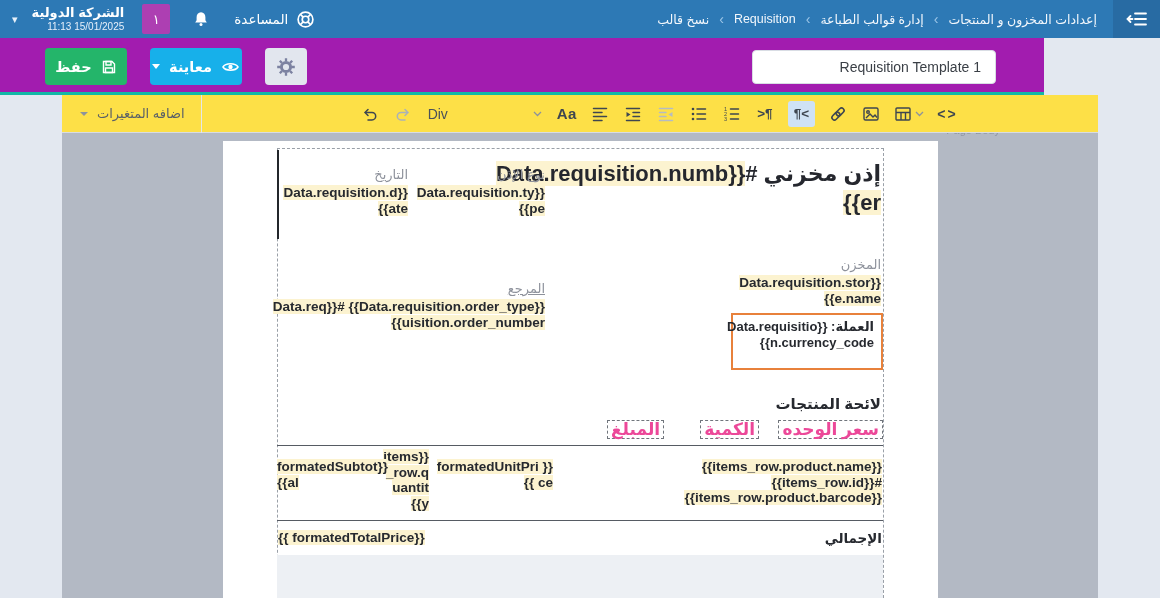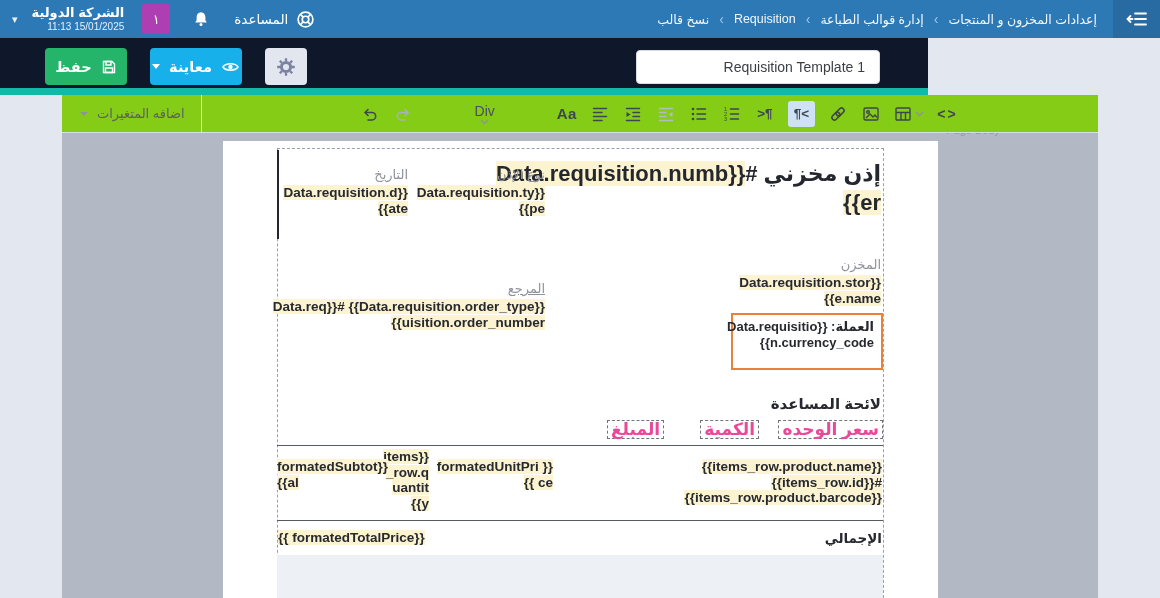--- a/index.html
+++ b/index.html
@@ -20,49 +20,49 @@
   .bell { margin-left:8px; display:flex; }
   .help { display:flex; align-items:center; gap:8px; margin-left:10px; font-size:13.5px; }
   .tb-spacer { flex:1; }
   .breadcrumb { display:flex; align-items:center; gap:10px; font-size:12.5px; margin-right:16px; }
   .crumb { color:#f2f7fc; white-space:nowrap; cursor:pointer; }
   .crumb-sep { color:#9ec7e8; font-size:14px; }
   .collapse-strip { width:47px; height:38px; background:#286ba3; display:flex;
                     align-items:center; justify-content:center; cursor:pointer; }
 
   
-  .actionbar { position:absolute; top:38px; left:0; width:928px; height:57px;
-               background:#0f172a; border-bottom:7px solid #14b8a6; }
+  .actionbar { position:absolute; top:38px; left:0; width:1044px; height:57px;
+               background:#a21caf; border-bottom:3px solid #14b8a6; }
   .btn { position:absolute; top:10px; height:37px; border:none; border-radius:4px;
          display:flex; align-items:center; justify-content:center; gap:9px;
          font-family:inherit; font-size:14.5px; font-weight:bold; color:#fff; cursor:pointer; }
   .btn-save { left:45px; width:82px; background:#24b56a; }
   .btn-preview { left:150px; width:92px; background:#17b0ea; }
   .btn-gear { left:265px; width:42px; background:#e2e6ee; }
   .caret-w { width:0; height:0; border-left:4px solid transparent; border-right:4px solid transparent;
              border-top:5px solid #fff; }
   .tpl-input { position:absolute; top:12px; right:48px; width:244px; height:34px;
                background:#fff; border:1px solid #d9dde4; border-radius:4px;
                font-family:inherit; font-size:14px; color:#3a3f46; text-align:right;
                padding:0 14px; direction:rtl; }
 
   
   .editor { position:absolute; top:95px; left:62px; width:1036px; height:503px; }
-  .toolbar { position:relative; height:38px; background:#84cc16; border-bottom:1px solid #d8dce3;
+  .toolbar { position:relative; height:38px; background:#fde047; border-bottom:1px solid #d8dce3;
              display:flex; align-items:center; }
   .addvars { height:38px; display:flex; align-items:center; gap:9px; padding:0 16px 0 18px;
              border-right:1px solid #e3e6eb; color:#5a6068; font-size:13px; cursor:pointer; }
   .caret-g { width:0; height:0; border-left:4px solid transparent; border-right:4px solid transparent;
              border-top:4px solid #8d939c; }
   .tools { display:flex; align-items:center; gap:13px; margin-left:158px; }
   .tool { display:flex; align-items:center; justify-content:center; min-width:20px; height:26px;
           cursor:pointer; color:#3e4650; }
   .tool.disabled { cursor:default; }
   .blockfmt { width:118px; display:flex; align-items:center; justify-content:space-between;
-              font-size:14px; color:#4a515a; cursor:pointer; padding:0 2px;flex-direction:column; }
+              font-size:14px; color:#4a515a; cursor:pointer; padding:0 2px; }
   .aa { font-size:15px; font-weight:bold; letter-spacing:.5px; }
   .pilcrow { font-size:13.5px; font-weight:bold; }
   .tool.active { background:#cfe2f5; border-radius:3px; padding:2px 6px; height:26px; }
   .codeico { font-size:14px; font-weight:bold; letter-spacing:2px; }
   .tblgroup { display:flex; align-items:center; gap:3px; }
 
   .canvas { position:relative; height:465px; background:#b3b9c4; overflow:hidden; }
   .pagebody-label { position:absolute; top:-9px; right:98px; font-size:11px; color:#8f96a2; z-index:3; }
 
   
@@ -325,21 +325,21 @@
             <div class="val"><span class="iso">العملة:</span> <span class="ltr">Data.requisitio}}</span></div>
             <div class="val"><span class="ltr">{{n.currency_code</span></div>
           </div>
 
           <div class="blk-ref">
             <div class="glabel">المرجع</div>
             <div class="val"><span class="hl ltr">Data.req}}# {{Data.requisition.order_type}}</span></div>
             <div class="val"><span class="hl ltr">{{uisition.order_number</span></div>
           </div>
 
-          <div class="products-title">لائحة المساعدة</div>
+          <div class="products-title">لائحة المنتجات</div>
 
           <div class="ptable">
             <div class="trow thead">
               <div class="c-unit th"><span class="hbox">سعر الوحده</span></div>
               <div class="c-qty th"><span class="hbox">الكمية</span></div>
               <div class="c-amt th"><span class="hbox">المبلغ</span></div>
             </div>
 
             <div class="trow titems">
               <div class="c-name">

